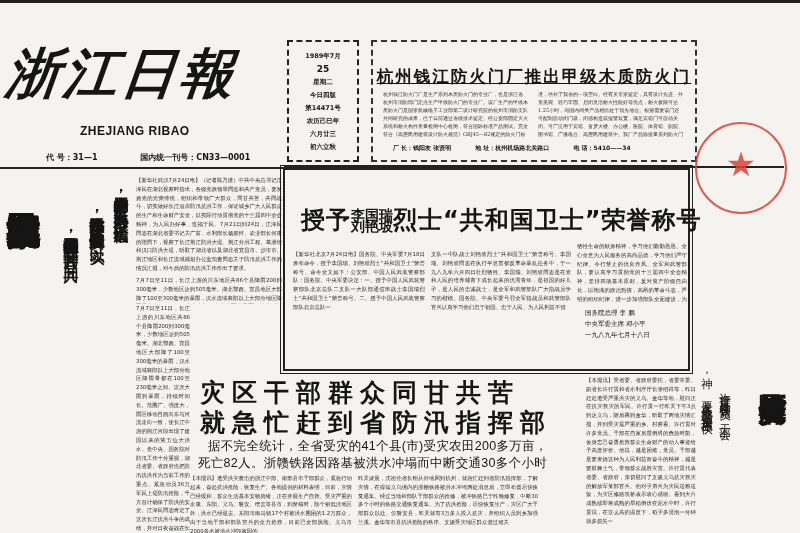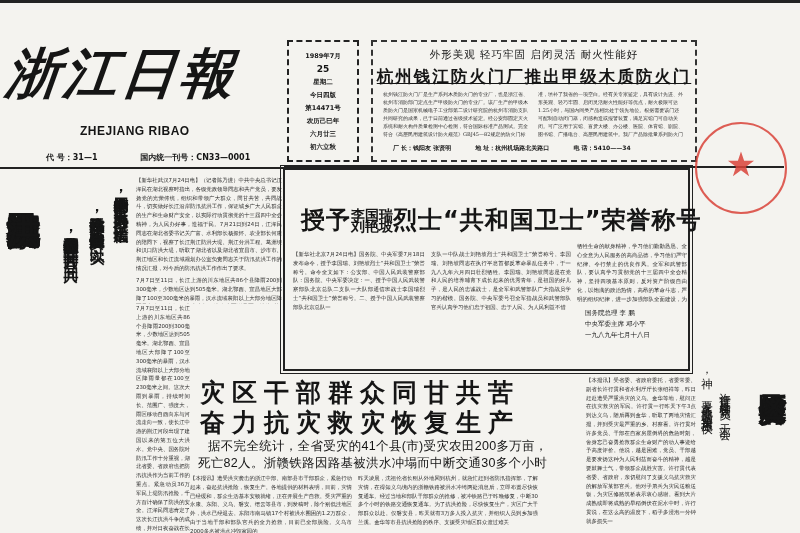--- a/index.html
+++ b/index.html
@@ -62,21 +62,20 @@
   <div class="big">25</div>
   <div>星期二</div>
   <div>今日四版</div>
   <div>第14471号</div>
   <div>农历己巳年</div>
   <div>六月廿三</div>
   <div>初六立秋</div>
 </div>
 
 <div class="abs adbox">
-  <div class="abs ad-slogan">外形美观  轻巧牢固  启闭灵活  耐火性能好</div>
   <div class="abs ad-headline">杭州钱江防火门厂推出甲级木质防火门</div>
   <div class="abs ad-body">杭州钱江防火门厂是生产系列木质防火门的专业厂，也是浙江省、杭州市消防部门定点生产甲级防火门的专业厂。该厂生产的甲级木质防火门是国家机械电子工业部第二设计研究院的杭州市消防支队共同研究的成果，已于日前通过省级技术鉴定。经公安部固定灭火系统和耐火构件质量检测中心检测，符合国际标准产品测试。完全符合《高层民用建筑设计防火规范》GBJ45—82规定的防火门标准，填补了我省的一项空白。经有关专家鉴定，具有设计先进、外形美观、轻巧牢固、启闭灵活耐火性能好等优点，耐火极限可达1.25小时，与国内同类产品相比处于领先地位。根据需要该门还可配制自动闭门器，闭感构造或报警装置，满足宾馆门可自动关闭。可广泛用于宾馆、百货大楼、办公楼、医院、体育馆、剧院、图书馆、广播电台、高层民用建筑中。我厂产品除批量系列防火门外，并可根据用户需要进行设计制作，热诚欢迎各地用户前来订货。</div>
   <div class="abs ad-footer">
     <span>厂 长：钱阳友  张贤明</span>
     <span>地 址：杭州机场路北关路口</span>
     <span>电 话：5410——34</span>
   </div>
 </div>
 <div class="abs hrule" style="left:284px; top:166px; width:500px;"></div>
 
@@ -101,21 +100,21 @@
   <div class="abs txt" style="left:146px; top:80px; width:140px; height:108px;">支队一中队战士刘艳坡烈士“共和国卫士”荣誉称号。李国瑞、刘艳坡同志在执行平息首都反革命暴乱任务中，于一九八九年六月四日壮烈牺牲。李国瑞、刘艳坡同志是在党和人民的培养哺育下成长起来的优秀青年，是祖国的好儿子，是人民的忠诚战士，是全军和武警部队广大指战员学习的楷模。国务院、中央军委号召全军指战员和武警部队官兵认真学习他们忠于祖国、忠于人民、为人民利益不惜</div>
   <div class="abs txt" style="left:292px; top:72px; width:110px; height:62px;">牺牲生命的献身精神，学习他们勤勤恳恳、全心全意为人民服务的高尚品德，学习他们严守纪律、令行禁止的优良作风。全军和武警部队，要认真学习贯彻党的十三届四中全会精神，坚持四项基本原则，反对资产阶级自由化，以饱满的政治热情，高昂的革命斗志，严明的组织纪律，进一步加强部队全面建设，为把我国的改革和建设事业继续推向前进而努力奋斗！</div>
   <div class="abs signers" style="left:300px; top:138px; width:96px;">
     <div>国务院总理  李 鹏</div>
     <div>中央军委主席  邓小平</div>
     <div>一九八九年七月十八日</div>
   </div>
 </div>
 
 <div class="abs main-head1" style="left:200px; top:376px;">灾区干部群众同甘共苦</div>
-<div class="abs main-head2" style="left:200px; top:406px;">奋力抗灾救灾恢复生产</div>
+<div class="abs main-head2" style="left:200px; top:406px;">就急忙赶到省防汛指挥部</div>
 <div class="abs main-deck" style="left:208px; top:438px;">据不完全统计，全省受灾的41个县(市)受灾农田200多万亩，</div>
 <div class="abs main-deck" style="left:198px; top:455px;">死亡82人。浙赣铁路因路基被洪水冲塌而中断交通30多个小时</div>
 <div class="abs txt" style="left:190px; top:474px; width:162px; height:59px;">【本报讯】遭受洪灾袭击的浙江中部、南部县市干部群众，紧急行动起来，奋起抗洪抢险，恢复生产。各地提供的材料表明，目前，灾情已经缓和，群众生活基本安顿就绪，正在开展生产自救。受灾严重的永康、东阳、义乌、磐安、缙云等县市，到发稿时，除个别低洼地区外，洪水已经退去。东阳市南马镇17个村被洪水围困的1.2万群众，由于当地干部和部队官兵的全力抢救，目前已全部脱险。义乌市2000多名被洪水冲毁家园的</div>
 <div class="abs txt" style="left:358px; top:474px; width:180px; height:59px;">昨天凌晨，沈祖伦省长刚从外地回到杭州，就急忙赶到省防汛指挥部，了解灾情，在得知义乌境内的浙赣铁路被洪水冲垮两处消息后，立即布置尽快恢复通车。经过当地和部队干部群众的抢修，被冲铁路已于昨晚修复，中断30多个小时的铁路交通恢复通车。为了抗洪抢险，尽快恢复生产，灾区广大干部群众以赴。仅磐安县，昨天就有3万多人投入抗灾，并组织人员到乡加强兰溪。金华等市县抗洪抢险的秩序、支援受灾地区群众渡过难关</div>
 
 <div class="abs txt" style="left:586px; top:376px; width:110px; height:157px;">【本报讯】受省委、省政府委托，省委常委、副省长许行贯和省水利厅厅长张绍祥等，昨日赶赴遭受严重洪灾的义乌、金华等地，慰问正在抗灾救灾的军民。许行贯一行昨天下午3点到达义乌，随后再到金华，听取了两地灾情汇报，并到受灾最严重的乡、村察看。许行贯对许多党员、干部在自家房屋倒坍的危急时刻，舍身忘己奋勇抢救群众生命财产的动人事迹给予高度评价。他说，越是困难，党员、干部越是要发扬这种为人民利益而奋斗的精神，越是要鼓舞士气，带领群众战胜灾害。许行贯代表省委、省政府，亲切慰问了支援义乌抗灾救灾的解放军某部官兵。他对子弟兵为灾民送粮送饭，为灾区修路筑桥表示衷心感谢。看到大片成熟或即将成熟的早稻倒伏在泥水中时，许行贯说，在这么高的温度下，稻子多浸泡一分钟就多损失一</div>
 <div class="abs vsub-right" style="left:700px; top:368px;">神，</div>
 <div class="abs vsub-right" style="left:718px; top:384px;">许行贯高度赞扬党员、干部会</div>
 <div class="abs vsub-right" style="left:700px; top:392px;">要求各地采取切实措施尽快</div>
 <div class="abs vhead-right">省委省府领导赴灾区</div>

